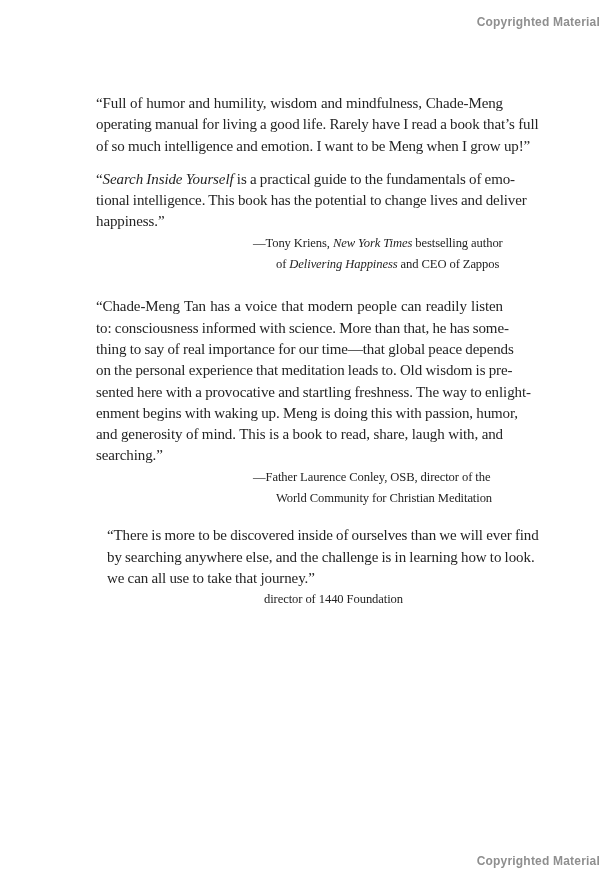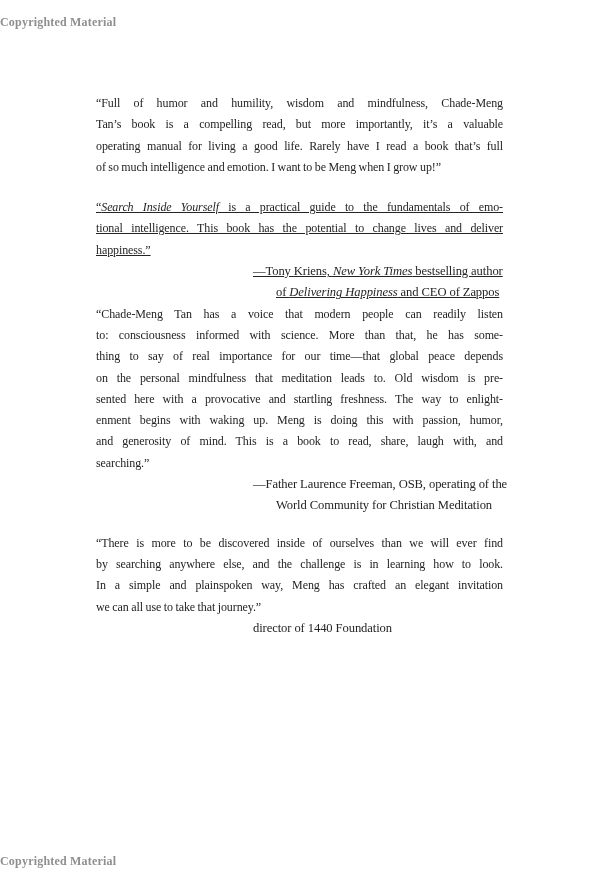--- a/index.html
+++ b/index.html
@@ -6,40 +6,40 @@
   body {
     width: 600px; height: 890px;
     background: #ffffff;
     position: relative;
     font-family: "Liberation Serif", serif;
     color: #242424;
     overflow: hidden;
   }
   .notice {
     position: absolute; left: 0; width: 600px;
-    text-align: left;
-    font-family: Liberation Serif, serif;
+    text-align: right;
+    font-family: Liberation Sans, sans-serif;
     font-weight: 700;
     font-size: 12px;
     letter-spacing: 0.2px;
     color: #8f8f8f;
   }
   .notice-top { top: 15px; }
   .notice-bottom { top: 854px; }
   .content {
     position: absolute;
     left: 96px; top: 93px;
     width: 407px;
   }
   .quote-section { margin: 0; }
-  .quote-section:nth-child(2) { margin-top: 19px; text-decoration: underline; }
-  .quote-section:nth-child(3) { }
-  .quote-section:nth-child(4) { margin-top: 16px; }
+  .quote-section:nth-child(2) { margin-top: 12px; }
+  .quote-section:nth-child(3) { margin-top: 21px; }
+  .quote-section:nth-child(4) { margin-top: 16px; margin-left: 11px; }
   .qline {
-    font-size: 12px;
+    font-size: 15px;
     line-height: 21.3px;
     letter-spacing: -0.1px;
     word-spacing: -0.35px;
     white-space: nowrap;
     text-align: justify;
     text-align-last: justify;
   }
   .qline.qlast { text-align-last: left; }
   .it { font-style: italic; }
   .attr {
@@ -56,21 +56,20 @@
 </style>
 </head>
 <body>
 
 <div class="notice notice-top">Copyrighted Material</div>
 
 <main class="content" id="quotes-root">
     <section class="quote-section">
       <div class="quote-text">
         <div class="qline"><span>“Full of humor and humility, wisdom and mindfulness, Chade-Meng</span></div>
-        <div class="qline"><span>Tan’s book is a compelling read, but more importantly, it’s a valuable</span></div>
         <div class="qline"><span>operating manual for living a good life. Rarely have I read a book that’s full</span></div>
         <div class="qline qlast"><span>of so much intelligence and emotion. I want to be Meng when I grow up!”</span></div>
       </div>
       <div class="attr">
       </div>
     </section>
     <section class="quote-section">
       <div class="quote-text">
         <div class="qline"><span>“</span><span class="it">Search Inside Yourself</span><span> is a practical guide to the fundamentals of emo-</span></div>
         <div class="qline"><span>tional intelligence. This book has the potential to change lives and deliver</span></div>
@@ -79,36 +78,35 @@
       <div class="attr">
         <div class="attr-line"><span>—Tony Kriens, </span><span class="it">New York Times</span><span> bestselling author</span></div>
         <div class="attr-line"><span>of </span><span class="it">Delivering Happiness</span><span> and CEO of Zappos</span></div>
       </div>
     </section>
     <section class="quote-section">
       <div class="quote-text">
         <div class="qline"><span>“Chade-Meng Tan has a voice that modern people can readily listen</span></div>
         <div class="qline"><span>to: consciousness informed with science. More than that, he has some-</span></div>
         <div class="qline"><span>thing to say of real importance for our time—that global peace depends</span></div>
-        <div class="qline"><span>on the personal mindfulness that meditation leads to. Old wisdom is pre-</span></div>
+        <div class="qline"><span>on the personal experience that meditation leads to. Old wisdom is pre-</span></div>
         <div class="qline"><span>sented here with a provocative and startling freshness. The way to enlight-</span></div>
         <div class="qline"><span>enment begins with waking up. Meng is doing this with passion, humor,</span></div>
         <div class="qline"><span>and generosity of mind. This is a book to read, share, laugh with, and</span></div>
         <div class="qline qlast"><span>searching.”</span></div>
       </div>
       <div class="attr">
-        <div class="attr-line"><span>—Father Laurence Freeman, OSB, operating of the</span></div>
+        <div class="attr-line"><span>—Father Laurence Conley, OSB, director of the</span></div>
         <div class="attr-line"><span>World Community for Christian Meditation</span></div>
       </div>
     </section>
     <section class="quote-section">
       <div class="quote-text">
         <div class="qline"><span>“There is more to be discovered inside of ourselves than we will ever find</span></div>
         <div class="qline"><span>by searching anywhere else, and the challenge is in learning how to look.</span></div>
-        <div class="qline"><span>In a simple and plainspoken way, Meng has crafted an elegant invitation</span></div>
         <div class="qline qlast"><span>we can all use to take that journey.”</span></div>
       </div>
       <div class="attr">
         <div class="attr-line"><span>director of 1440 Foundation</span></div>
       </div>
     </section>
   </main>
 
 <div class="notice notice-bottom">Copyrighted Material</div>
 

